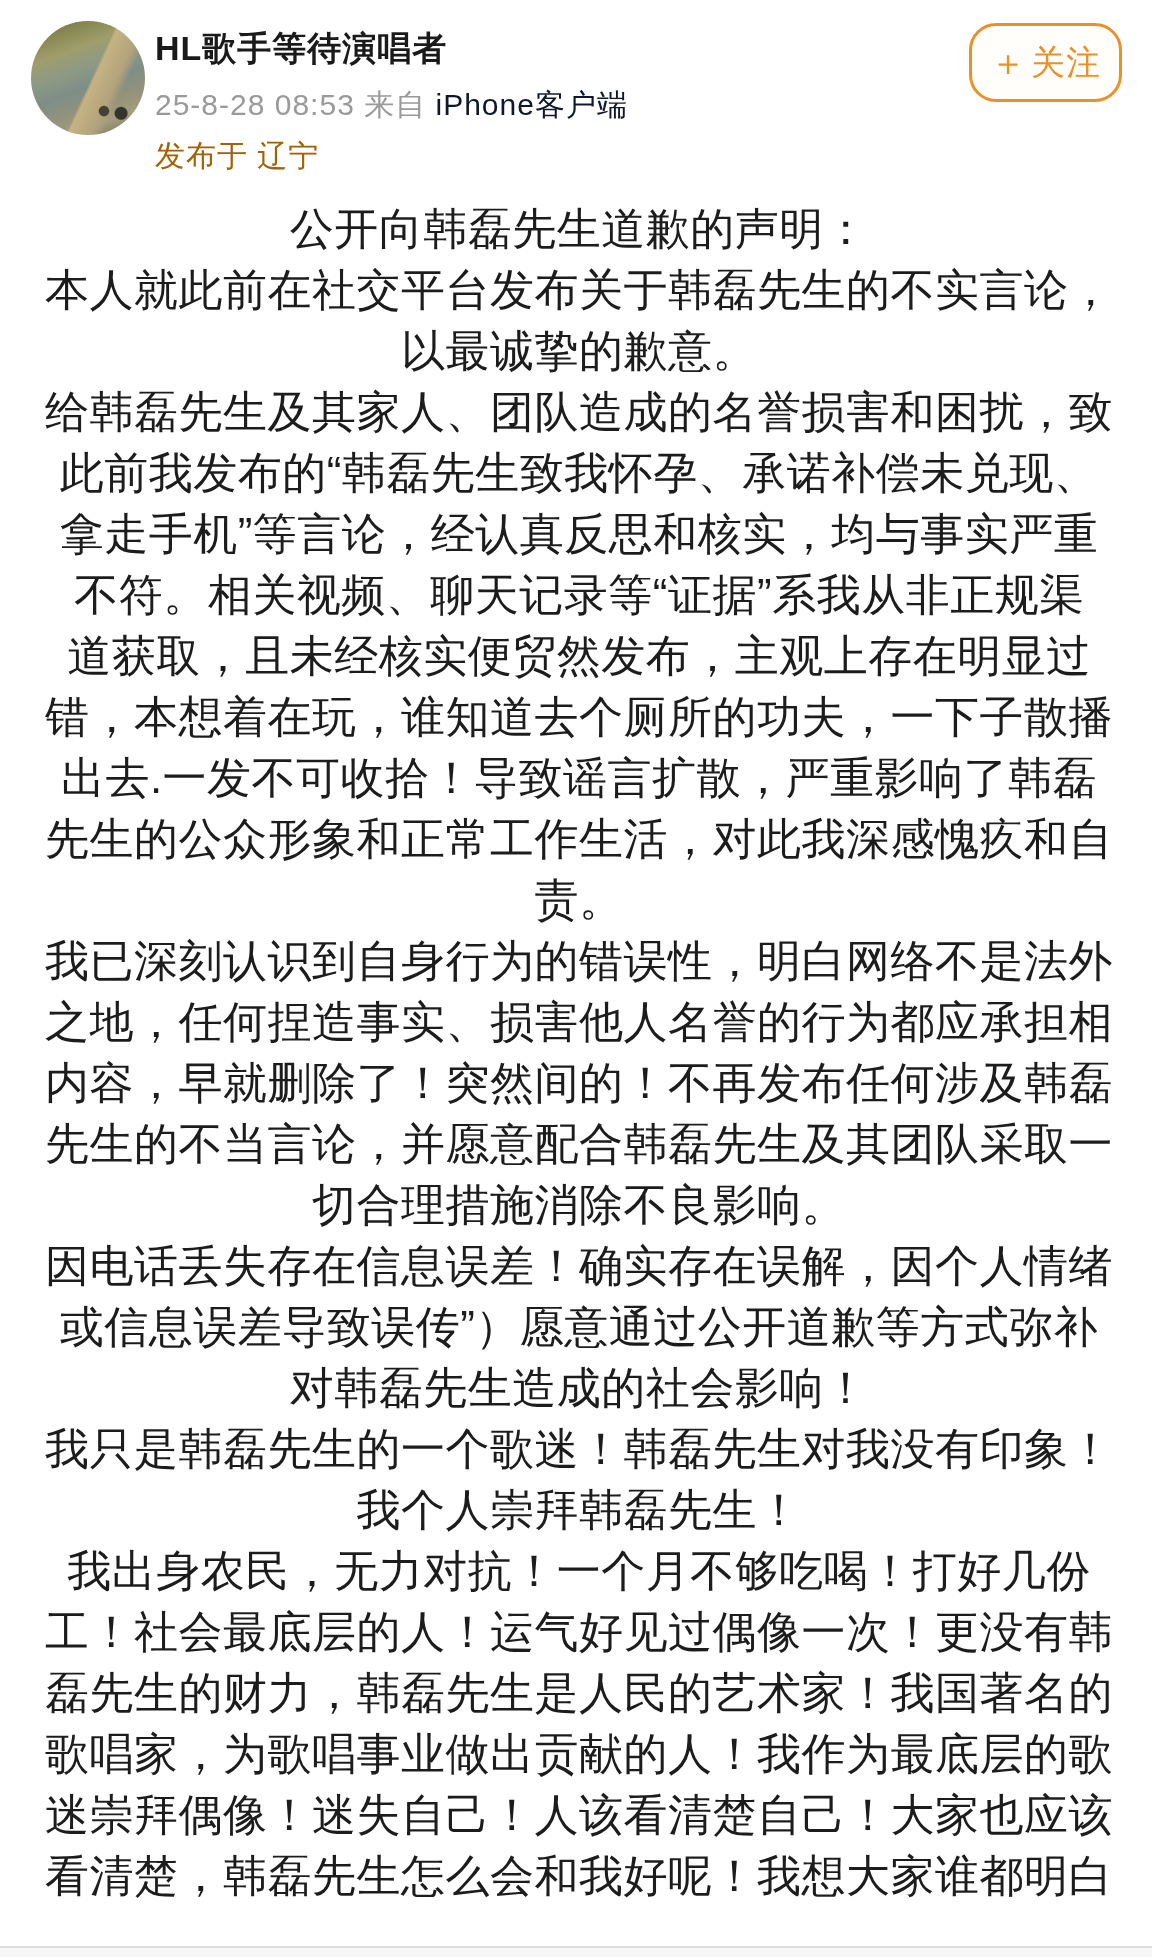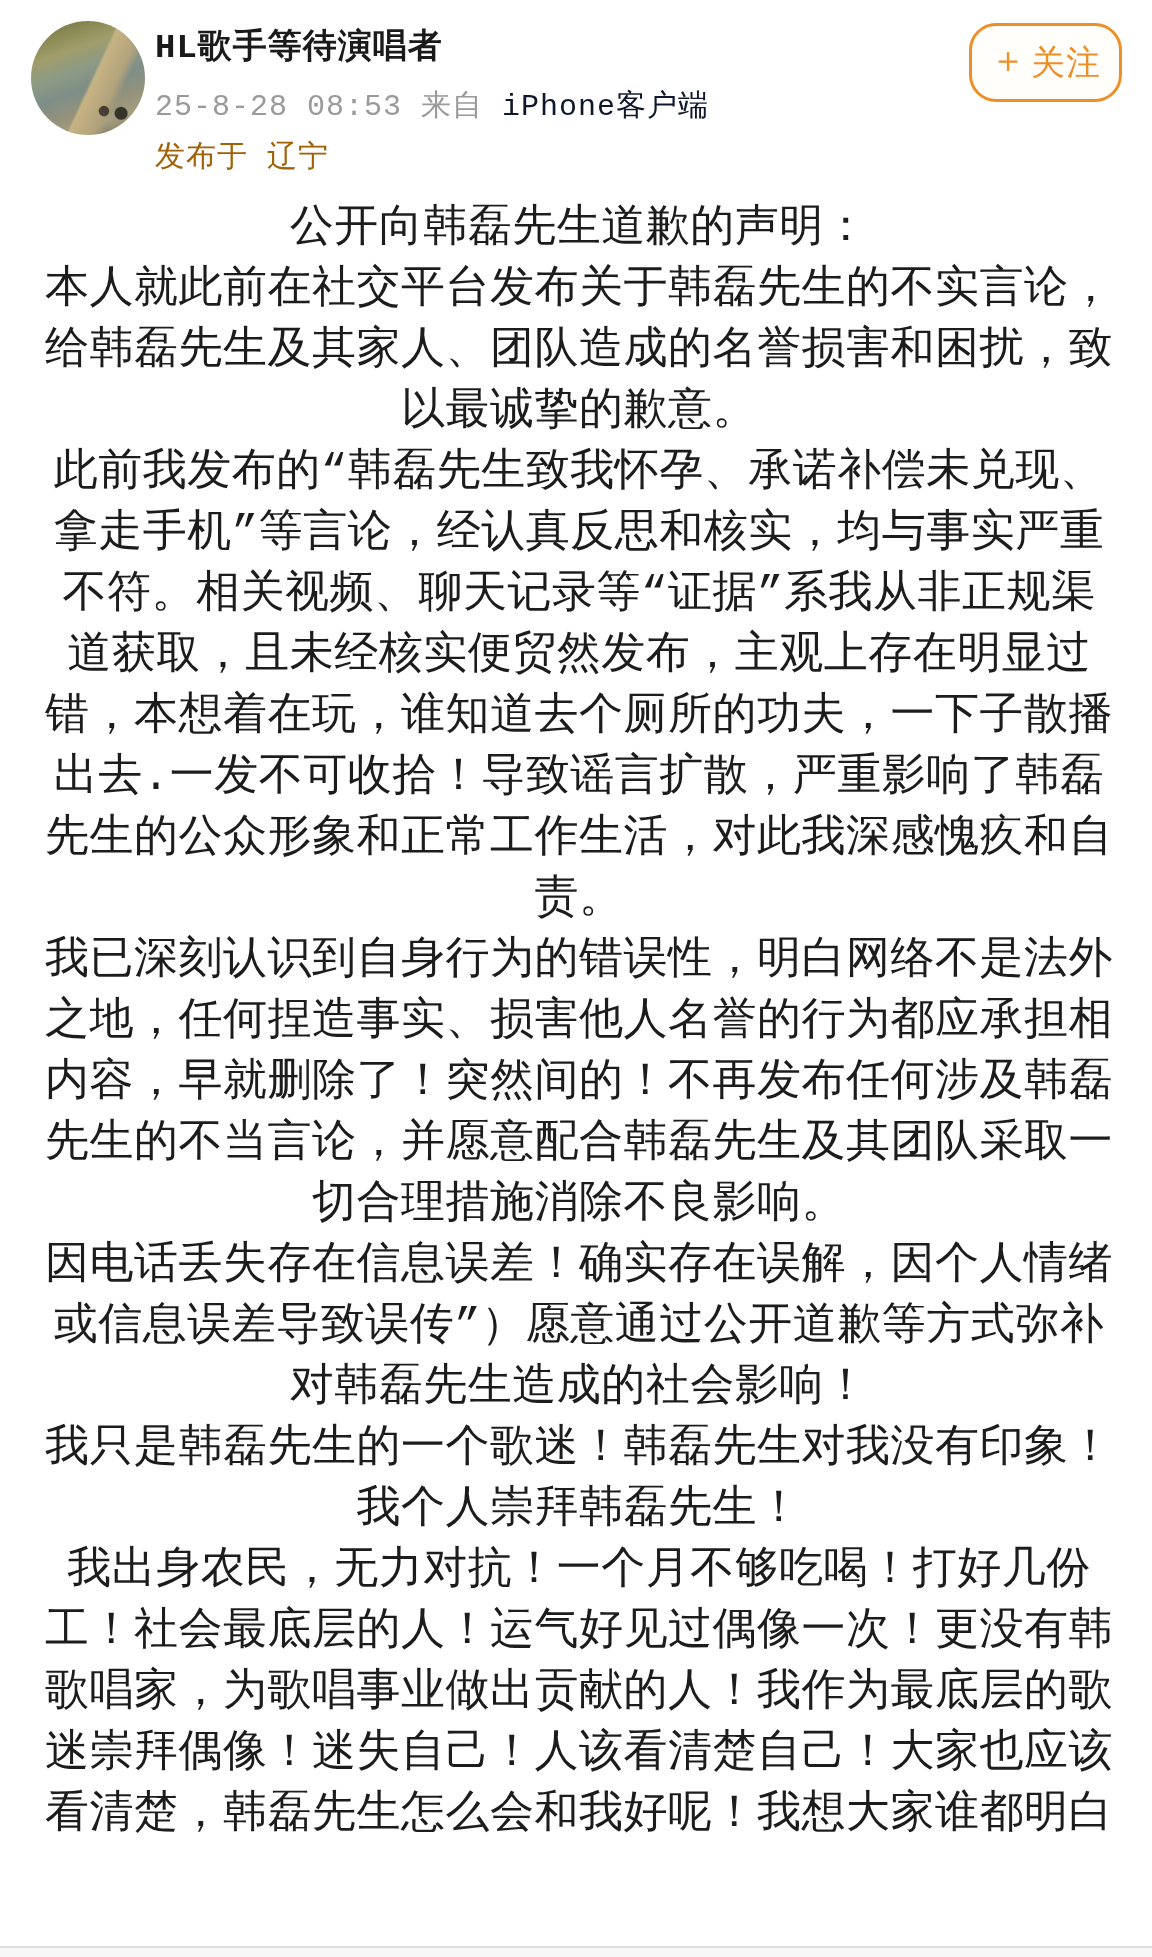--- a/index.html
+++ b/index.html
@@ -7,21 +7,20 @@
   body {
     font-family: "Liberation Sans", "DejaVu Sans", sans-serif;
     width: 1152px;
   }
   .screen {
     position: relative;
     width: 1152px;
     height: 1957px;
     background: #ffffff;
     overflow: hidden;
-    font-family: Liberation Mono, monospace;
   }
 
   
   .post-header {
     position: relative;
     height: 172px;
     padding: 20px 30px 0 30px;
   }
   .avatar {
     position: absolute;
@@ -136,42 +135,43 @@
 
     <button class="follow-button">
       <span class="plus-glyph">＋</span>
       <span>关注</span>
     </button>
   </div>
 
   <div class="post-body" id="body-lines">
       <div class="line">公开向韩磊先生道歉的声明：</div>
       <div class="line">本人就此前在社交平台发布关于韩磊先生的不实言论，</div>
+      <div class="line">以最诚挚的歉意。</div>
       <div class="line">给韩磊先生及其家人、团队造成的名誉损害和困扰，致</div>
-      <div class="line">以最诚挚的歉意。</div>
       <div class="line">此前我发布的“韩磊先生致我怀孕、承诺补偿未兑现、</div>
       <div class="line">拿走手机”等言论，经认真反思和核实，均与事实严重</div>
       <div class="line">不符。相关视频、聊天记录等“证据”系我从非正规渠</div>
       <div class="line">道获取，且未经核实便贸然发布，主观上存在明显过</div>
       <div class="line">错，本想着在玩，谁知道去个厕所的功夫，一下子散播</div>
       <div class="line">出去.一发不可收拾！导致谣言扩散，严重影响了韩磊</div>
       <div class="line">先生的公众形象和正常工作生活，对此我深感愧疚和自</div>
       <div class="line">责。</div>
       <div class="line">我已深刻认识到自身行为的错误性，明白网络不是法外</div>
       <div class="line">之地，任何捏造事实、损害他人名誉的行为都应承担相</div>
       <div class="line">内容，早就删除了！突然间的！不再发布任何涉及韩磊</div>
       <div class="line">先生的不当言论，并愿意配合韩磊先生及其团队采取一</div>
       <div class="line">切合理措施消除不良影响。</div>
       <div class="line">因电话丢失存在信息误差！确实存在误解，因个人情绪</div>
       <div class="line">或信息误差导致误传”）愿意通过公开道歉等方式弥补</div>
       <div class="line">对韩磊先生造成的社会影响！</div>
       <div class="line">我只是韩磊先生的一个歌迷！韩磊先生对我没有印象！</div>
       <div class="line">我个人崇拜韩磊先生！</div>
       <div class="line">我出身农民，无力对抗！一个月不够吃喝！打好几份</div>
       <div class="line">工！社会最底层的人！运气好见过偶像一次！更没有韩</div>
+      <div class="line">磊先生的财力，韩磊先生是人民的艺术家！我国著名的</div>
       <div class="line">歌唱家，为歌唱事业做出贡献的人！我作为最底层的歌</div>
       <div class="line">迷崇拜偶像！迷失自己！人该看清楚自己！大家也应该</div>
       <div class="line">看清楚，韩磊先生怎么会和我好呢！我想大家谁都明白</div>
     </div>
 
   <div class="bottom-divider"></div>
 
 </div>
 
 </body></html>

